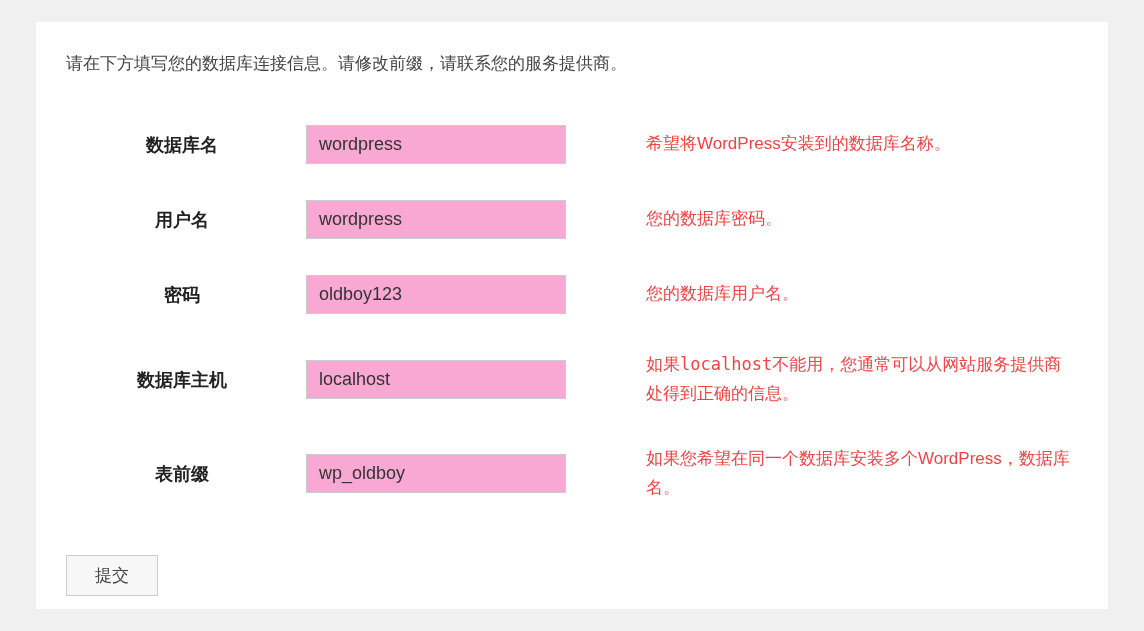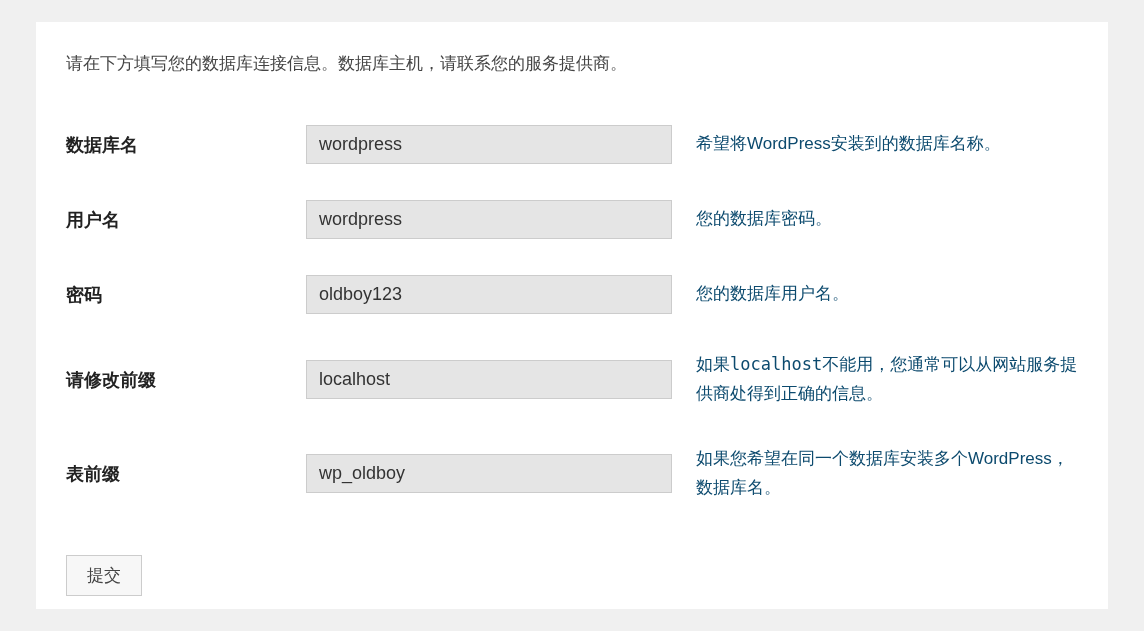--- a/index.html
+++ b/index.html
@@ -27,71 +27,71 @@
       margin-bottom: 30px;
     }
     .form-table {
       width: 100%;
       border-collapse: collapse;
     }
     .form-table tr {
       vertical-align: top;
     }
     .form-table th {
-      text-align: left;
+      text-align: center;
       font-weight: 700;
       color: #222222;
       font-size: 18px;
       width: 240px;
       padding: 22px 8px 22px 0;
       vertical-align: middle;
     }
     .form-table td.input-cell {
       width: 340px;
       padding: 18px 24px 18px 0;
       vertical-align: middle;
     }
     .form-table td.desc-cell {
-      color: #0c4a6e;
+      color: #ef4444;
       font-size: 17px;
       line-height: 1.7;
       padding: 18px 0;
       vertical-align: middle;
     }
     .text-input {
-      width: 366px;
+      width: 260px;
       font-size: 18px;
       color: #333333;
       padding: 8px 12px;
       border: 1px solid #cccccc;
-      background: #e5e5e5;
+      background: #f9a8d4;
       font-family: inherit;
     }
     .code {
       font-family: Consolas, Monaco, monospace;
     }
     .submit-row {
       margin-top: 34px;
     }
     .submit-btn {
       font-size: 17px;
       color: #444444;
       background: #f7f7f7;
       border: 1px solid #cccccc;
-      padding: 8px 20px;
+      padding: 8px 28px;
       cursor: pointer;
       font-family: Liberation Serif, serif;
     }
   </style>
 </head>
 <body>
 
 <div class="panel">
 
-  <p class="intro">请在下方填写您的数据库连接信息。数据库主机，请联系您的服务提供商。</p>
+  <p class="intro">请在下方填写您的数据库连接信息。请修改前缀，请联系您的服务提供商。</p>
 
   <table class="form-table">
     <tbody>
         <tr>
       <th>数据库名</th>
       <td class="input-cell">
         <input type="text" class="text-input" value="wordpress" style="">
       </td>
       <td class="desc-cell">希望将WordPress安装到的数据库名称。</td>
     </tr>
@@ -106,21 +106,21 @@
 
     <tr>
       <th>密码</th>
       <td class="input-cell">
         <input type="text" class="text-input" value="oldboy123" style="">
       </td>
       <td class="desc-cell">您的数据库用户名。</td>
     </tr>
 
     <tr>
-      <th>请修改前缀</th>
+      <th>数据库主机</th>
       <td class="input-cell">
         <input type="text" class="text-input" value="localhost" style="">
       </td>
       <td class="desc-cell">
         <span>如果</span><span class="code">localhost</span><span>不能用，您通常可以从网站服务提供商处得到正确的信息。</span>
       </td>
     </tr>
 
     <tr>
       <th>表前缀</th>

